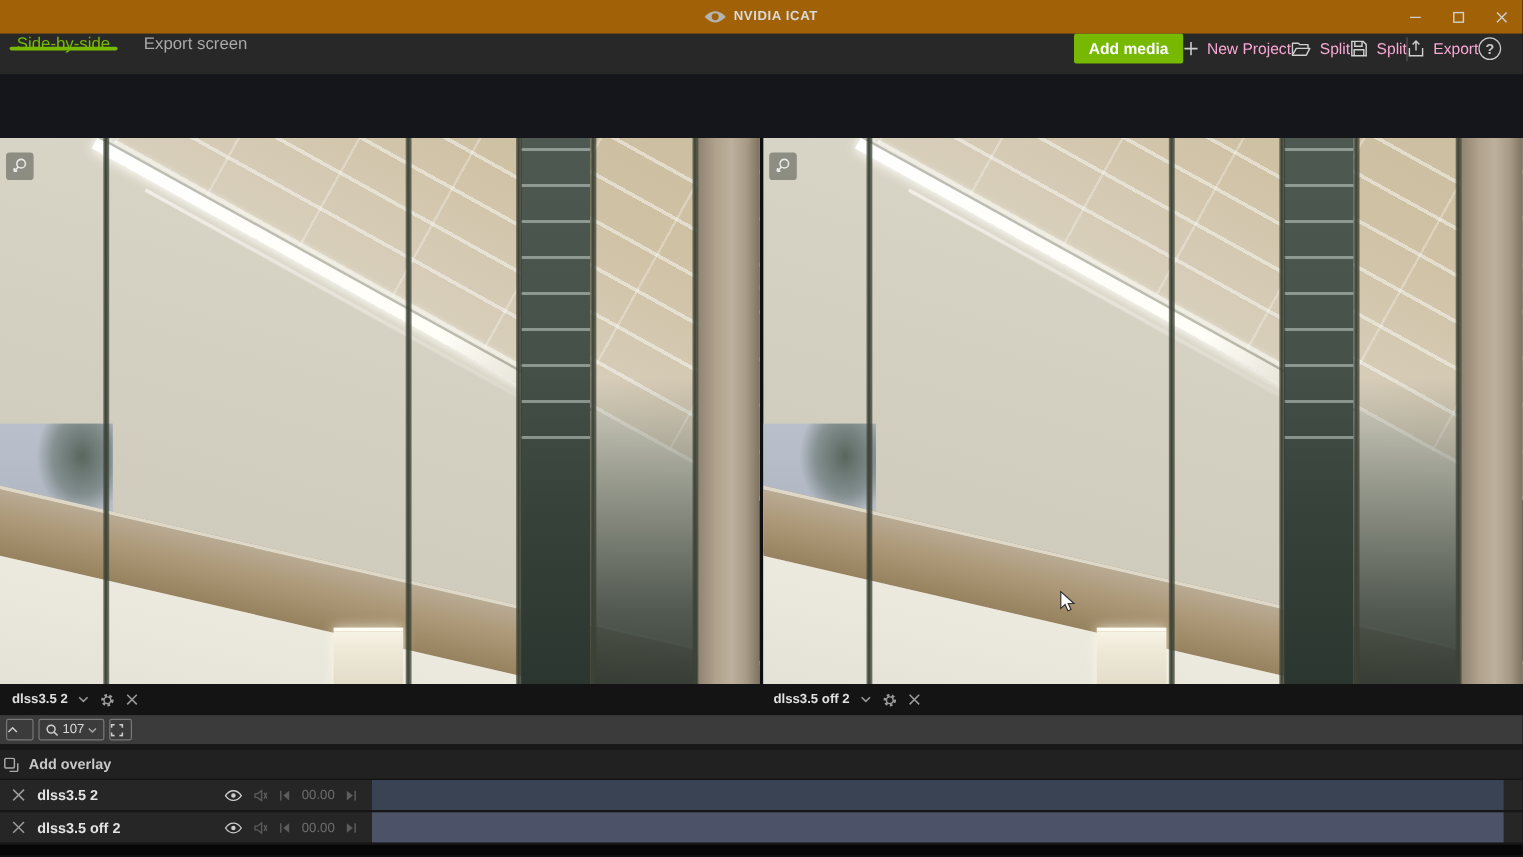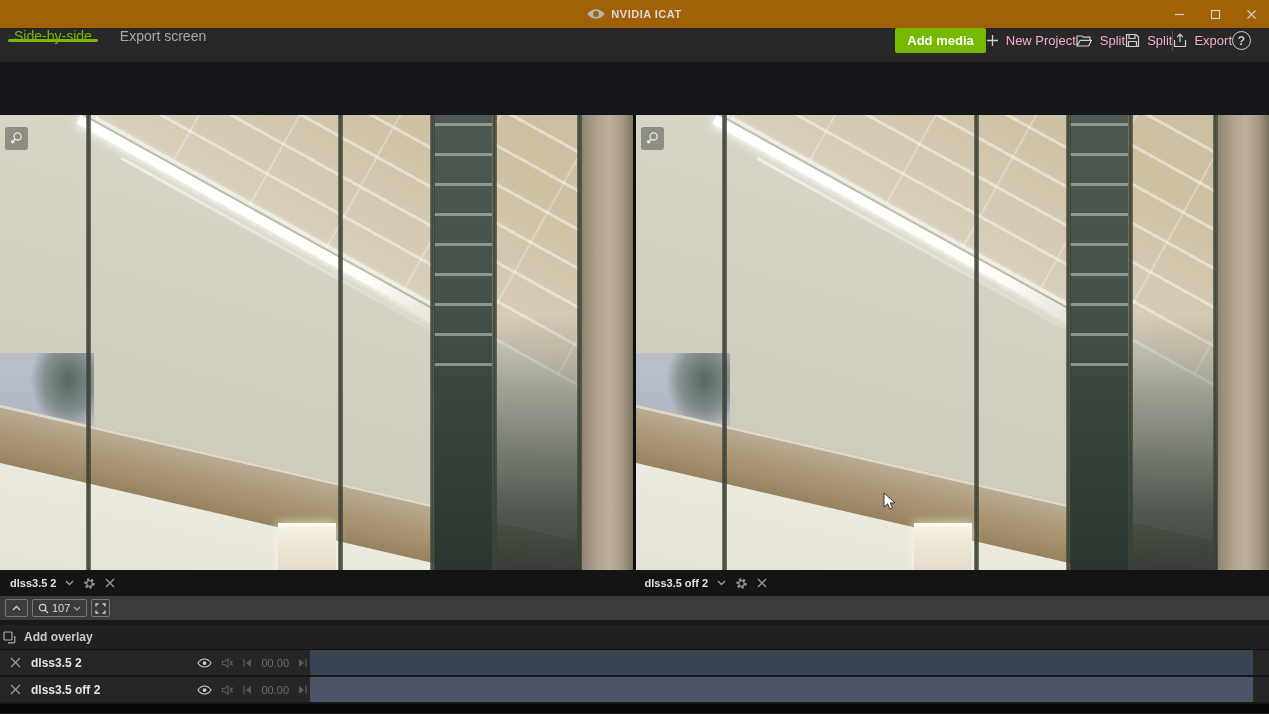--- a/index.html
+++ b/index.html
@@ -77,37 +77,37 @@
   .cursor{ position:absolute; left:883px; top:430px; z-index:30; }
 
   
   .labelbar{ height:26px; background:#141414; display:flex; }
   .label-half{ width:50%; display:flex; align-items:center; gap:9px; padding-left:10px; }
   .media-label{ font-size:11px; font-weight:bold; color:#e0e0e0; }
   .label-icon{ display:flex; align-items:center; color:#9a9a9a; }
 
   
   .zoombar{ height:24px; background:#3b3b3b; display:flex; align-items:center; gap:4px; padding-left:5px; }
-  .zbtn{ height:18px; border:1px solid #787878; border-radius:2px; background:transparent; display:flex; align-items:center; justify-content:center; color:#d0d0d0; }
+  .zbtn{ height:18px; border:1px solid #787878; border-radius:2px; background:transparent; display:flex; align-items:center; justify-content:flex-start; color:#d0d0d0; }
   .zbtn-collapse{ width:23px; }
   .zbtn-zoom{ padding:0 5px; gap:3px; font-size:11px; color:#d8d8d8; }
   .zbtn-fit{ width:19px; }
   .zoom-gap{ height:5px; background:#191919; }
 
   
   .overlay-row{ height:25px; background:#212121; display:flex; align-items:center; gap:8px; padding-left:3px; border-bottom:1px solid #121212; }
   .overlay-label{ font-size:12px; font-weight:bold; color:#c8c8c8; }
 
   
   .track-row{ height:27px; background:#262626; display:flex; align-items:stretch; border-bottom:2px solid #161616; }
   .track-row:last-of-type{ border-bottom:1px solid #161616; height:27px; }
   .track-left{ width:310px; display:flex; align-items:center; flex:none; }
   .track-close{ padding:0 10px 0 10px; display:flex; align-items:center; color:#9a9a9a; }
   .track-name{ font-size:12px; font-weight:bold; color:#e3e3e3; }
-  .track-ctrls{ margin-left:auto; display:flex; align-items:center; gap:9px; padding-right:2px; }
+  .track-ctrls{ margin-left:auto; display:flex; align-items:center; gap:9px; padding-right:12px; }
   .ic-dim{ color:#5c5c5c; display:flex; align-items:center; }
   .ic-eye{ color:#cdcdcd; display:flex; align-items:center; }
   .track-time{ font-size:11px; color:#6d6d6d; }
   .track-barzone{ flex:1; display:flex; align-items:stretch; padding-right:16px; }
   .track-bar{ flex:1; }
   .bar-a{ background:#3a4353; }
   .bar-b{ background:#4c5268; }
   .bottom-strip{ height:9px; background:#060606; }
 </style>
 </head>

